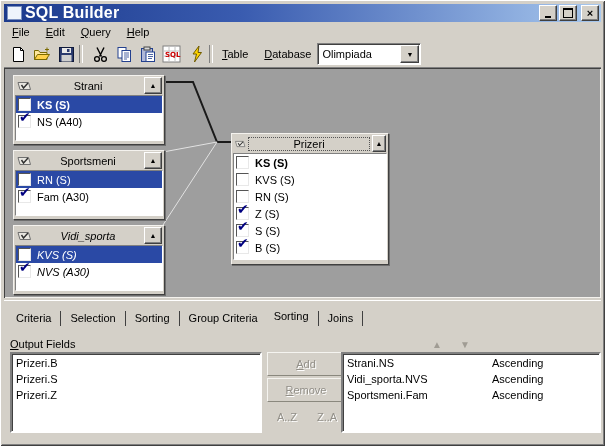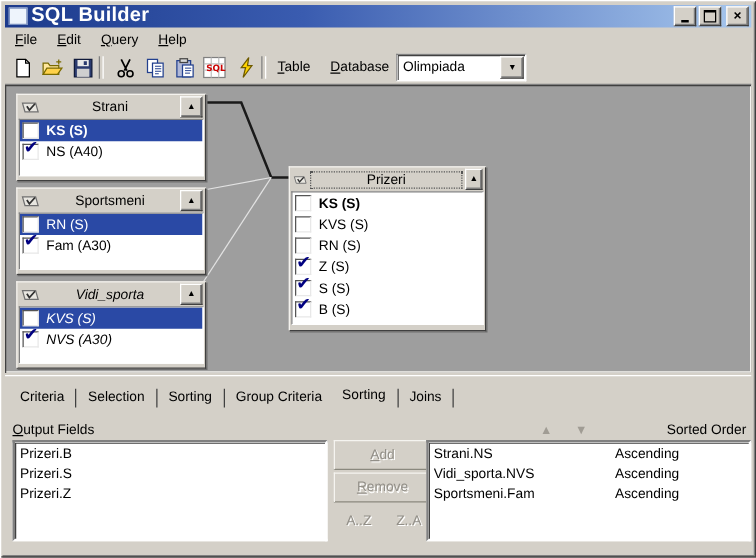--- a/index.html
+++ b/index.html
@@ -326,21 +326,20 @@
     <div class="btn disabled-text" style="left:263px;top:51px;width:76px;height:22px;"><u>A</u>dd</div>
     <div class="btn disabled-text" style="left:263px;top:77px;width:76px;height:22px;"><u>R</u>emove</div>
     <div class="btn disabled-text" style="left:265px;top:105px;width:34px;height:20px;border-color:transparent;">A..Z</div>
     <div class="btn disabled-text" style="left:305px;top:105px;width:34px;height:20px;border-color:transparent;">Z..A</div>
 
     <span class="sec-label" style="left:340px;margin-top:48px;"><u>S</u>orted By</span>
     <div class="sort-arrows" style="left:428px;">
       <span><span>▲</span></span>
       <span><span>▼</span></span>
     </div>
-    <span class="sorted-order-label" style="left:490px;width:103px;">Sorted Order</span>
 
     <div class="listbox" style="left:337px;top:51px;width:256px;height:76px;">
       <div class="lrow">
         <span class="srow-field">Strani.NS</span>
         <span>Ascending</span>
       </div>
       <div class="lrow">
         <span class="srow-field">Vidi_sporta.NVS</span>
         <span>Ascending</span>
       </div>

